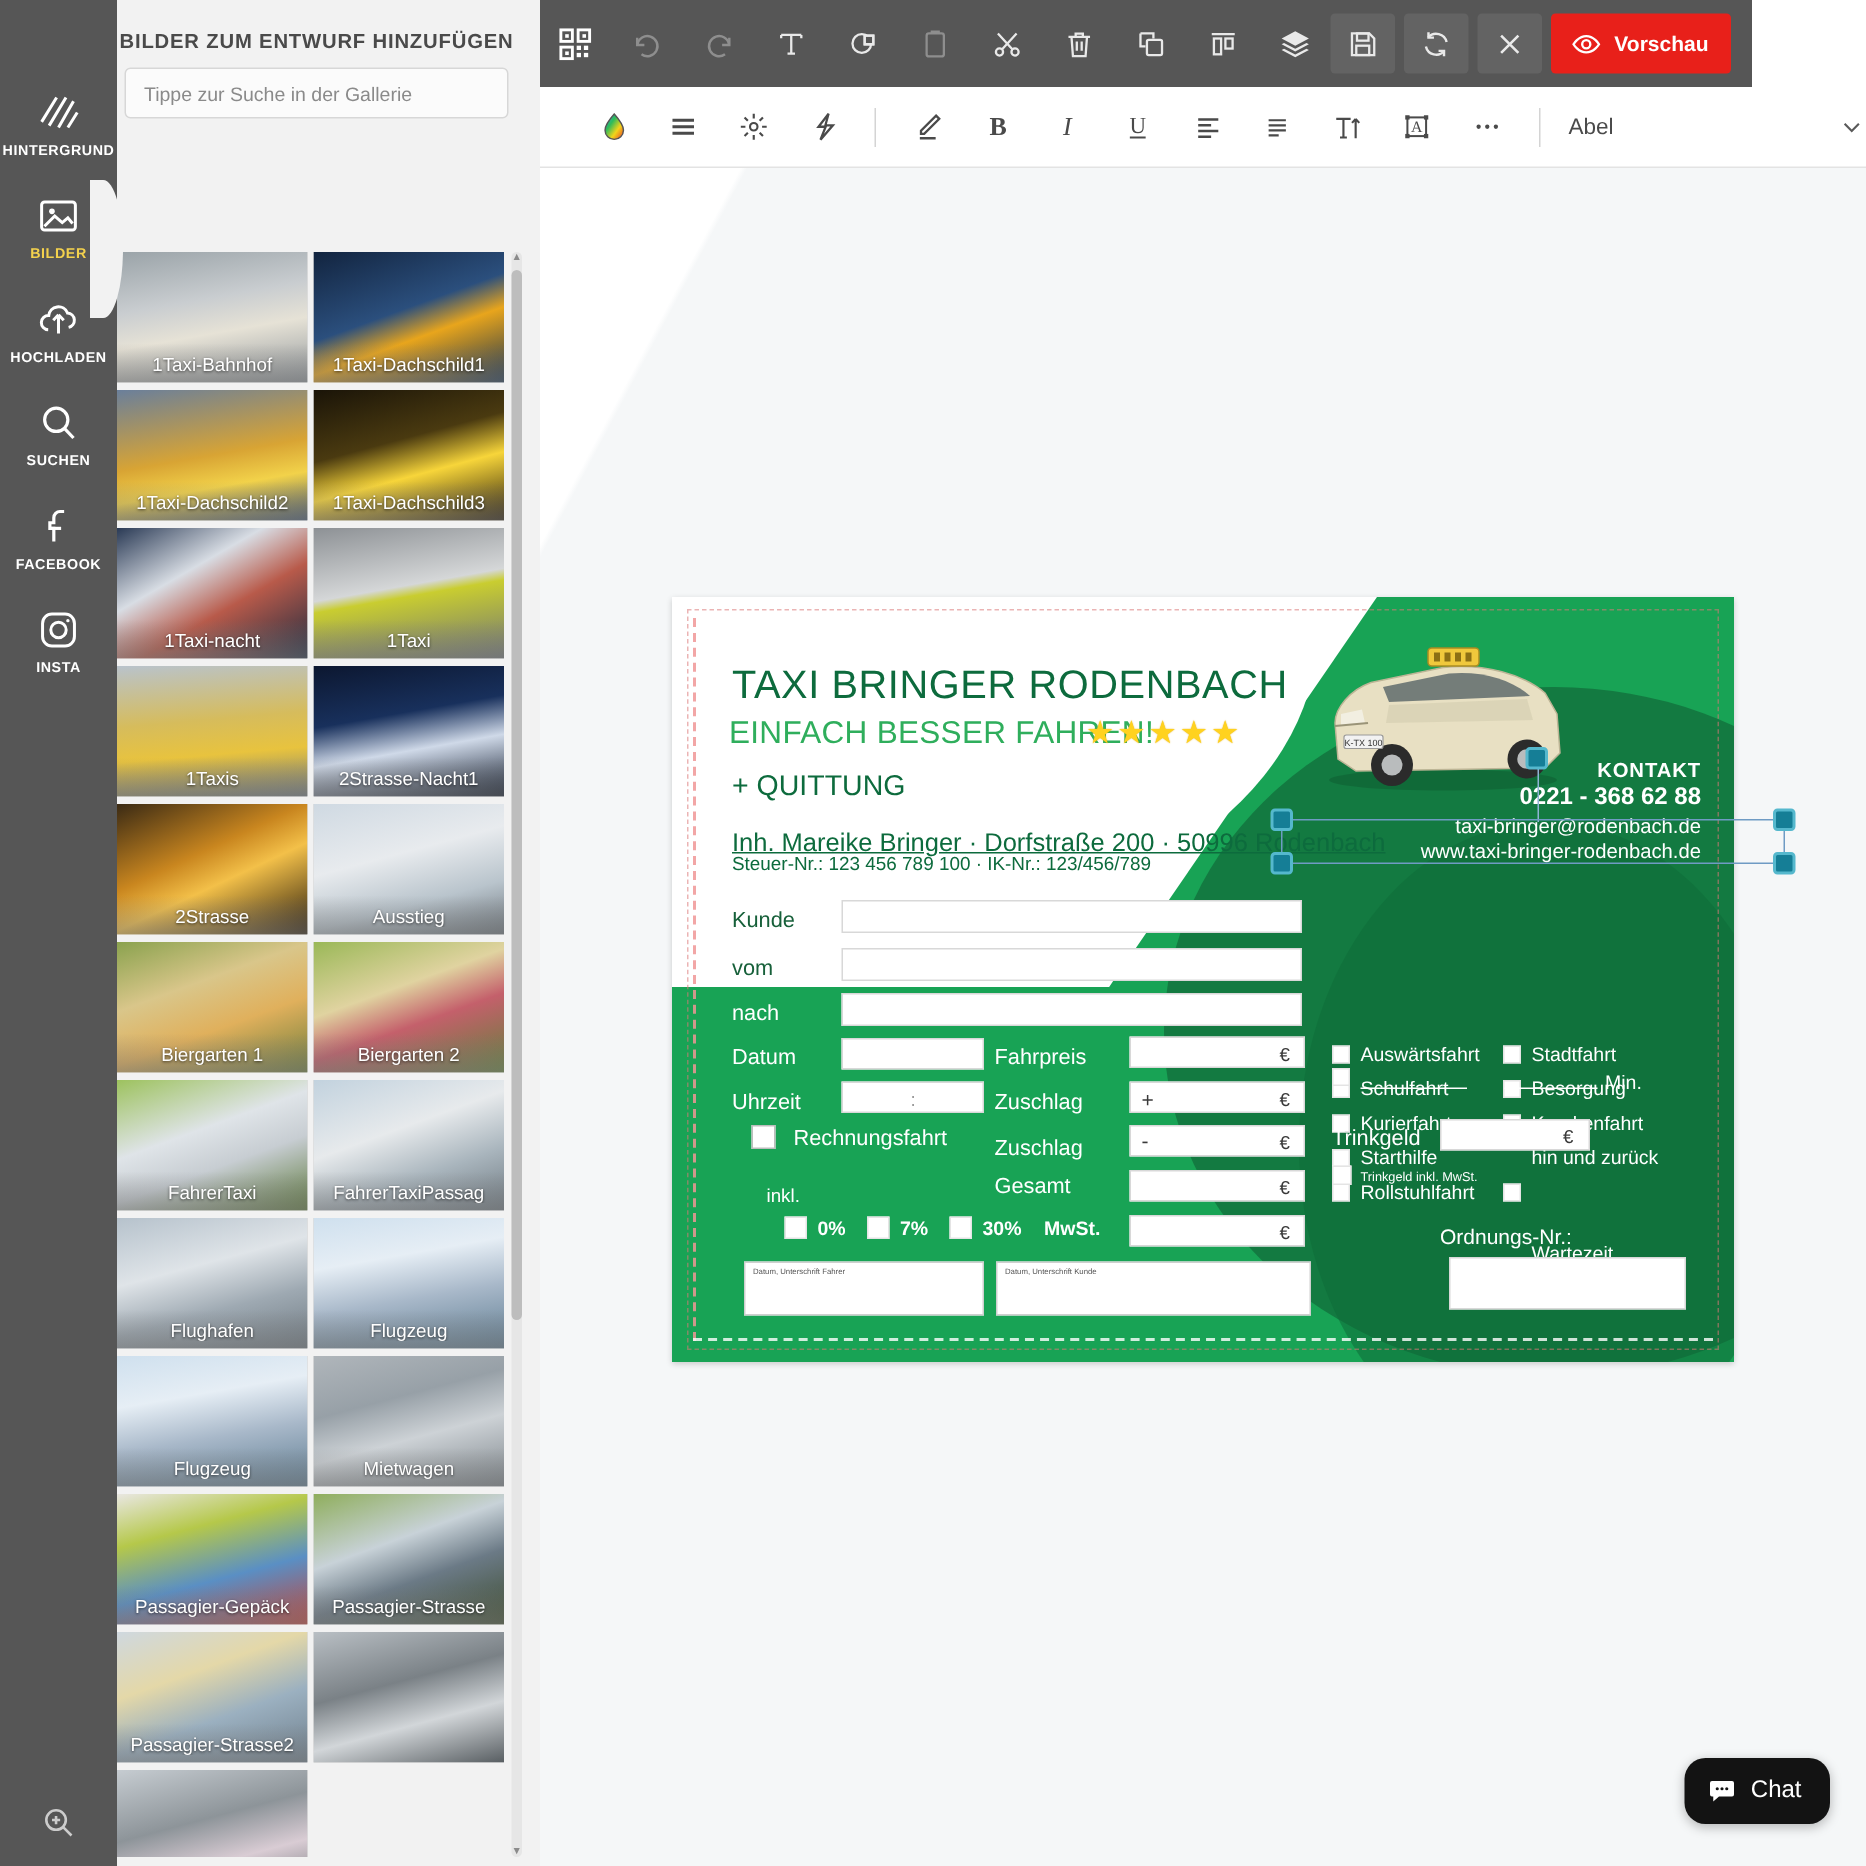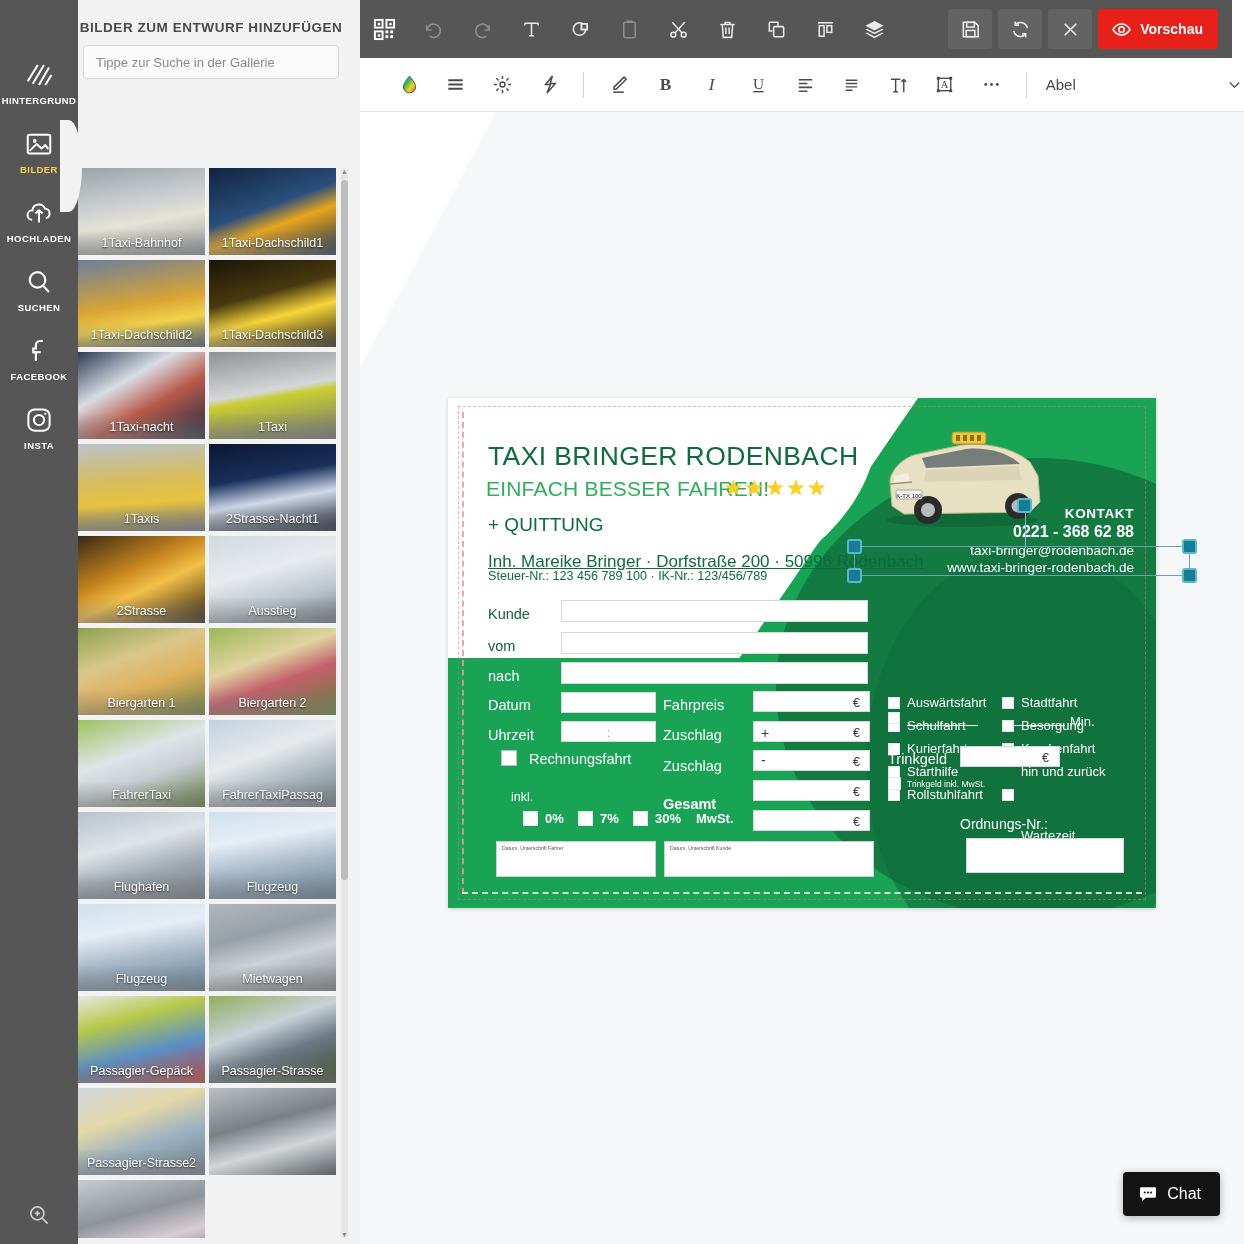--- a/index.html
+++ b/index.html
@@ -125,21 +125,21 @@
     background:#bdbdbd; border-radius:4px;
   }
   .gal-scroll .arrow {
     position:absolute; left:0; width:7px; text-align:center;
     font-size:7px; color:#8b8b8b; line-height:1;
   }
 
   
   .tb1 {
     position: absolute; left: 360px; top: 0;
-    width: 872px; height: 58px;
+    width: 808px; height: 58px;
     background: #565656;
     display: flex; align-items: center;
     z-index: 3;
   }
   .tbtn {
     width: 49px; height: 58px;
     display: flex; align-items: center; justify-content: center;
     color: #e9e9e9; cursor: pointer;
   }
   .tbtn svg { width: 23px; height: 23px; display: block; }
@@ -333,21 +333,21 @@
     position:absolute; left:657px; top:386px;
     width:15px; height:15px;
     background:#157e96; border:2px solid #55b8cd; border-radius:3px;
     z-index:9;
   }
 
   
   .chat-btn {
     position:absolute; right:24px; bottom:28px;
     height:44px; padding:0 19px 0 15px;
-    background:#131313; color:#ffffff; border-radius:4px;
+    background:#131313; color:#ffffff; border-radius:14px;
     display:flex; align-items:center; gap:9px;
     font-size:16px; cursor:pointer; z-index:20;
     box-shadow: 0 2px 8px rgba(0,0,0,.28);
   }
   .chat-btn svg { width:20px; height:20px; }
 </style>
 </head>
 <body>
 
 <div id="app">
@@ -878,21 +878,21 @@
         <div class="f-label" style="left:215px; top:329px;">Zuschlag</div>
         <div class="f-in" style="left:305px; top:323px; width:117px; height:21px;"></div>
         <div class="f-plus" style="left:313px; top:327px;">+</div>
         <div class="f-eur" style="left:405px; top:328px;">€</div>
 
         <div class="f-label" style="left:215px; top:360px;">Zuschlag</div>
         <div class="f-in" style="left:305px; top:352px; width:117px; height:21px;"></div>
         <div class="f-plus" style="left:313px; top:354px;">-</div>
         <div class="f-eur" style="left:405px; top:357px;">€</div>
 
-        <div class="f-label" style="left:215px; top:398px; font-weight:700;text-align:right;">Gesamt</div>
+        <div class="f-label" style="left:215px; top:385px; font-weight:400;text-align:right;">Gesamt</div>
         <div class="f-in" style="left:305px; top:382px; width:117px; height:21px;"></div>
         <div class="f-eur" style="left:405px; top:387px;">€</div>
 
         <div class="f-in" style="left:305px; top:412px; width:117px; height:21px;"></div>
         <div class="f-eur" style="left:405px; top:417px;">€</div>
 
         <div id="trip-left">
             <div class="cb" style="left: 440px; top: 299px;"></div>
             <div class="cbl" style="left: 459px; top: 297px;">Auswärtsfahrt</div>
             <div class="cb" style="left: 440px; top: 322px;"></div>

